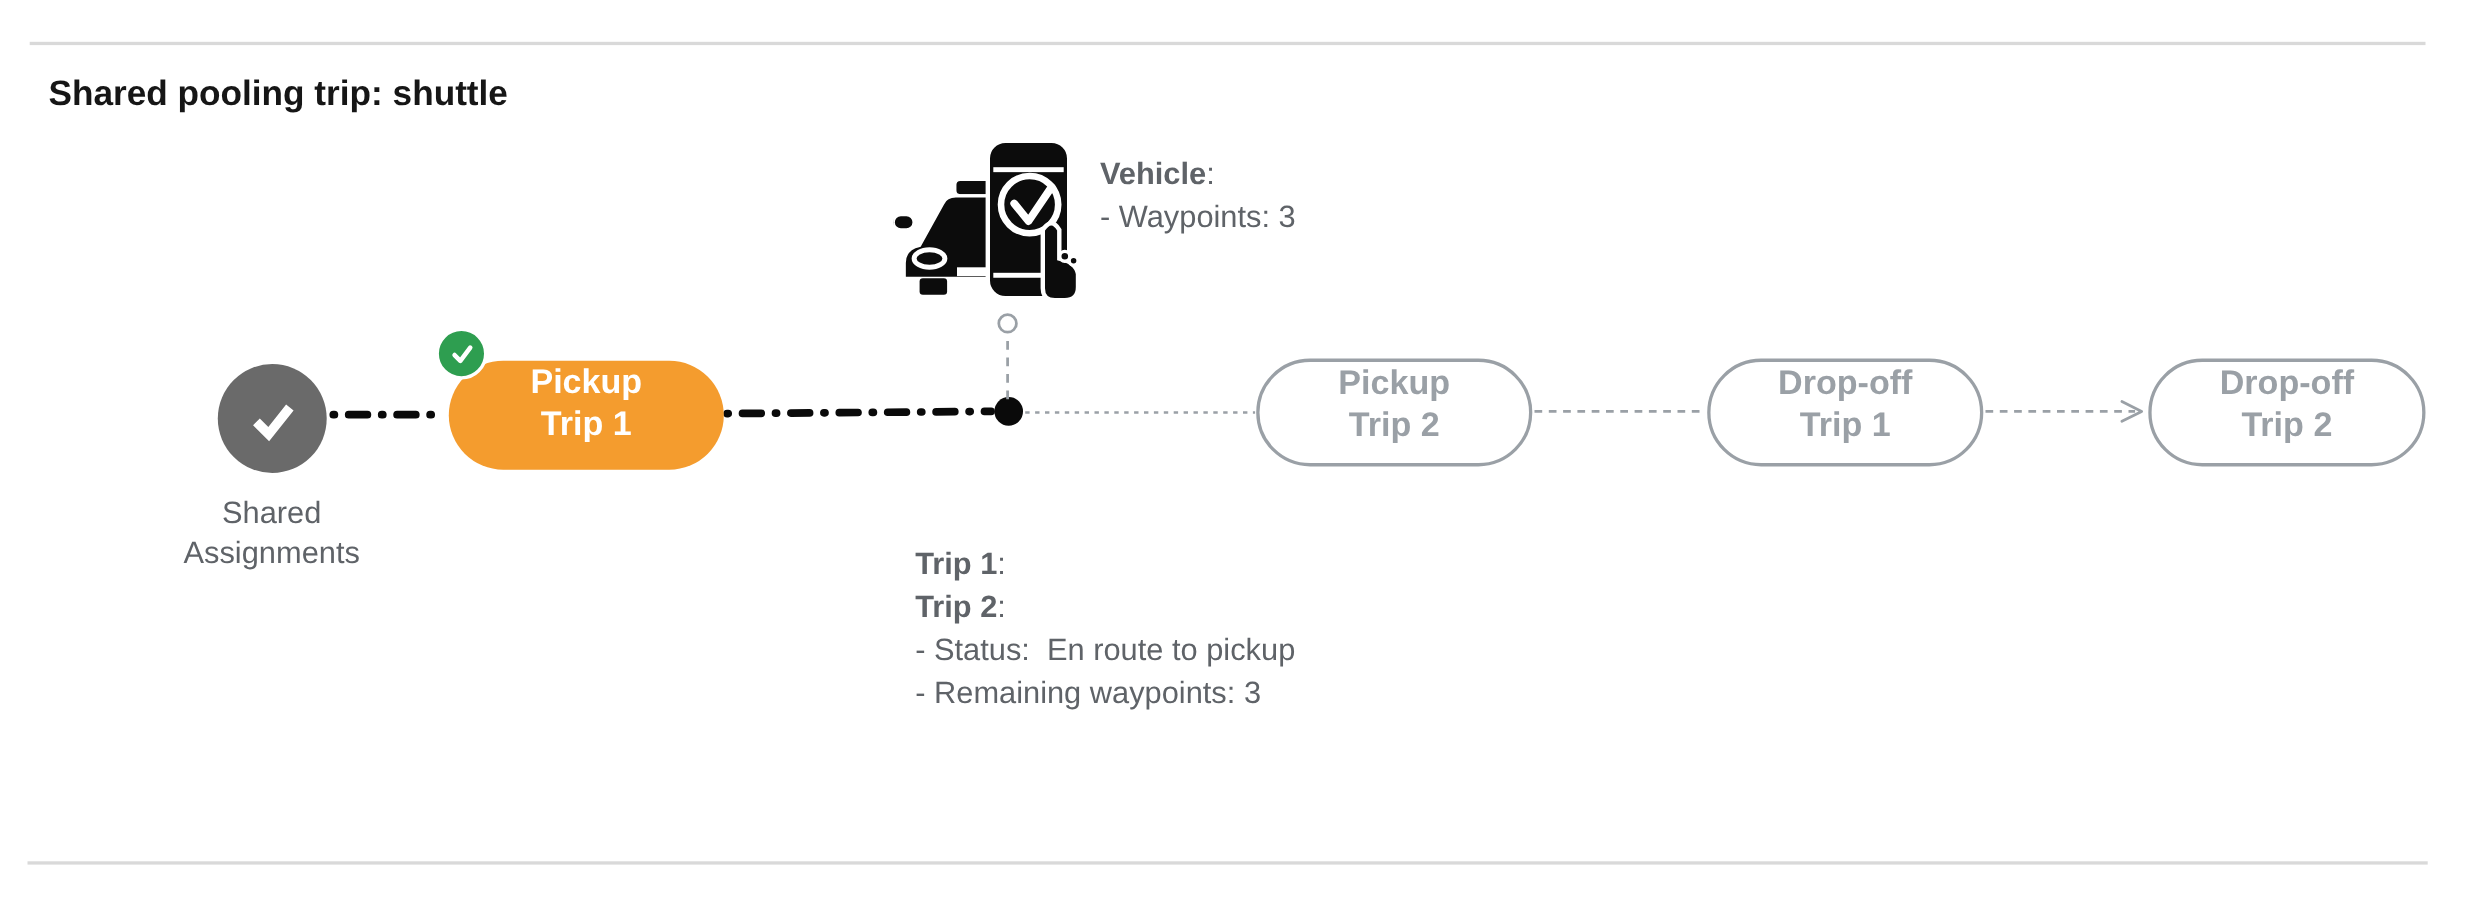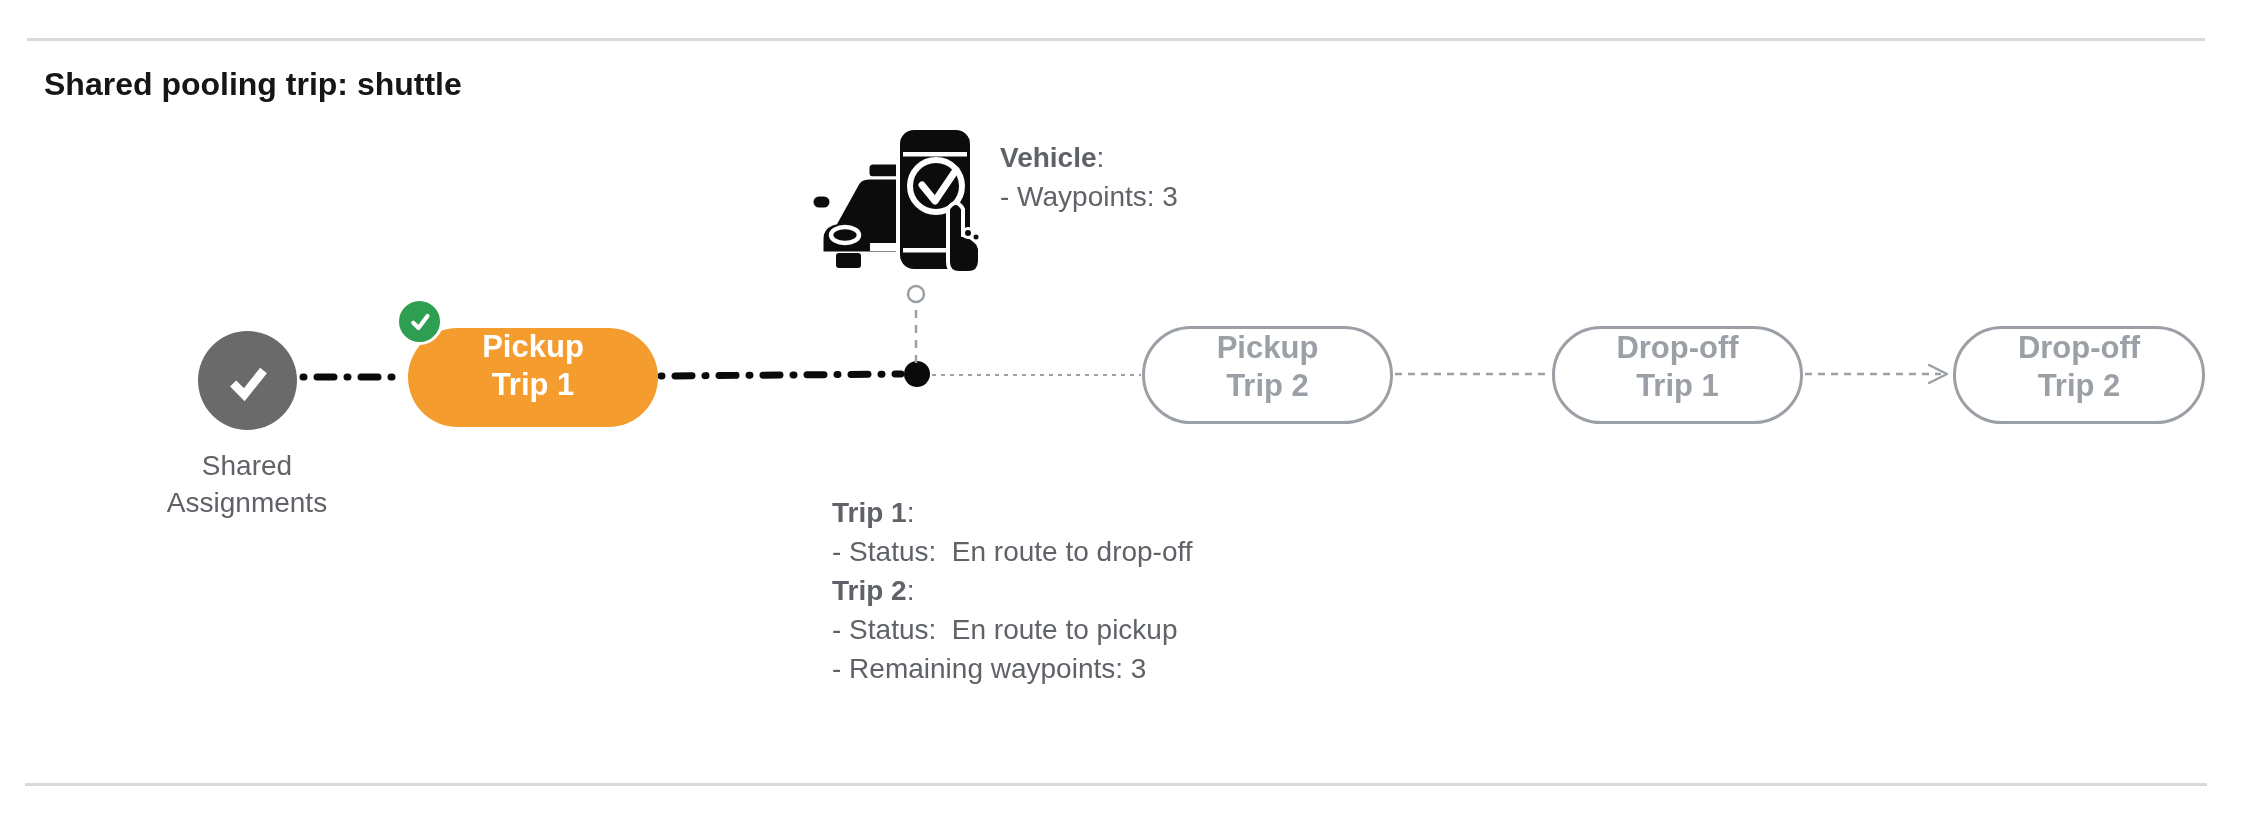--- a/index.html
+++ b/index.html
@@ -153,19 +153,18 @@
     <circle cx="164" cy="110" r="4" fill="#0c0c0c" stroke="#ffffff" stroke-width="3"></circle>
   </svg>
 
   <div class="vehicle-info">
     <div><span class="b">Vehicle</span><span>:</span></div>
     <div class="ts-line">- Waypoints: 3</div>
   </div>
 
   <div class="trip-status">
     <div><span class="b">Trip 1</span><span>:</span></div>
-    <div class="ts-line">- Status:  En route to drop-off</div>
     <div><span class="b">Trip 2</span><span>:</span></div>
     <div class="ts-line">- Status:  En route to pickup</div>
     <div class="ts-line">- Remaining waypoints: 3</div>
   </div>
 
 </div>
 
 </body></html>

